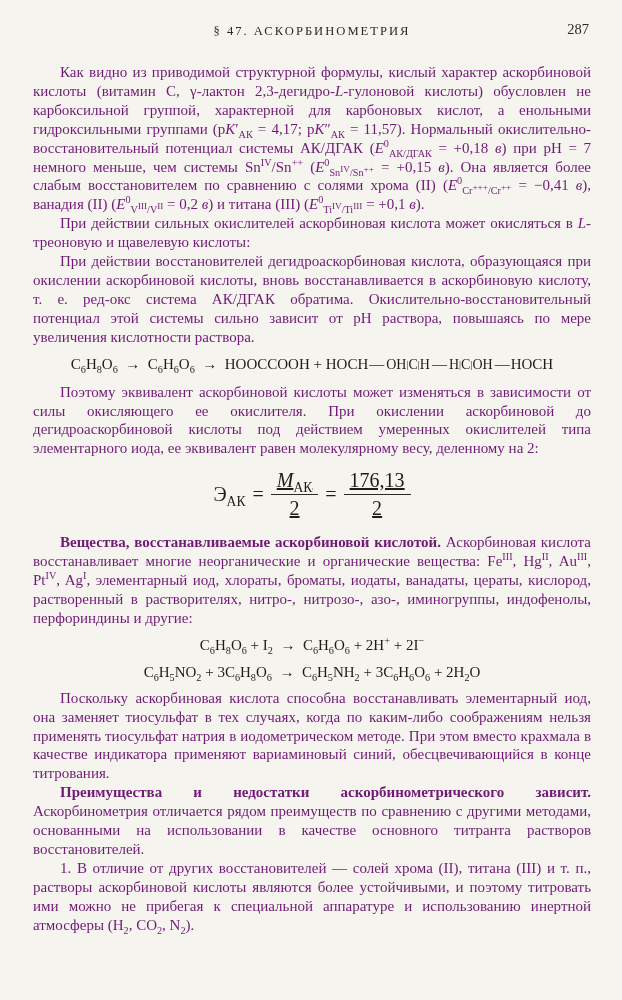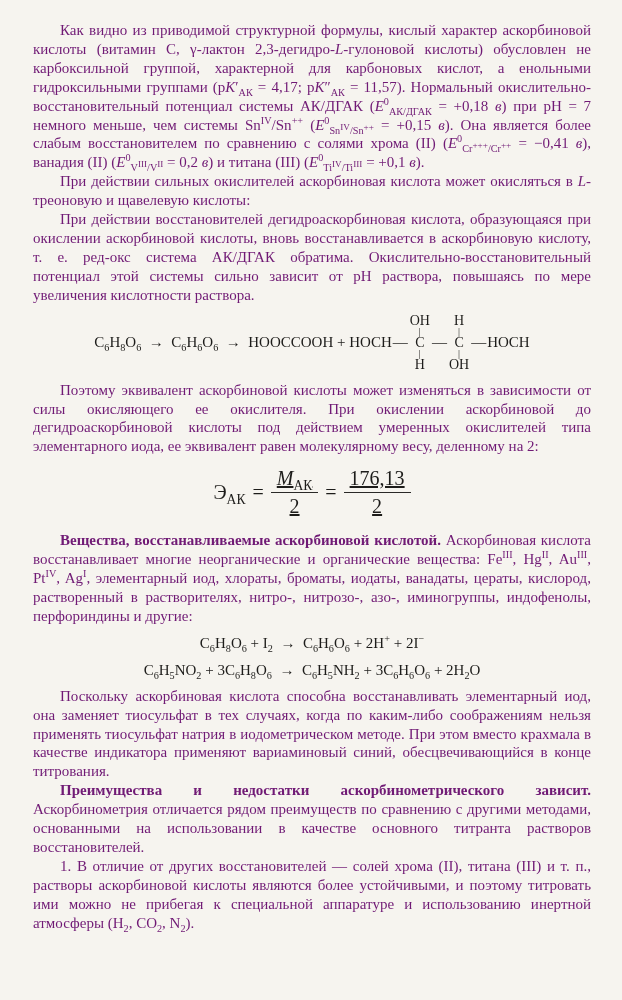--- a/index.html
+++ b/index.html
@@ -17,41 +17,45 @@
     text-indent:27px;color:#701a75;
   }
   .p b{font-weight:bold;}
   sub,sup{font-size:0.68em;line-height:0;}
   sub sup,sup sub{font-size:0.9em;}
   .formula-row{
     display:flex;justify-content:center;align-items:center;
     font-size:15px;margin:9px 0 10px;line-height:normal;
   }
   .cstack{
-    display:inline-flex;flex-direction:column;align-items:center;
+    display:inline-flex;flex-direction:row;align-items:center;
     font-size:14px;line-height:13px;padding:0 1px;
   }
   .cstack .vbond{font-size:10px;line-height:9px;}
   .bond{padding:0 1px;}
   .equation{
     display:flex;justify-content:center;align-items:center;
     font-size:20px;margin:11px 0 13px;line-height:normal;
   }
   .eqsign{margin:0 7px;}
   .frac{display:inline-block;text-align:center;vertical-align:middle;text-decoration:underline;}
   .frac .num{display:block;border-bottom:1.2px solid #2a2927;padding:0 6px 2px;}
   .frac .den{display:block;padding-top:2px;}
   .reaction{text-align:center;font-size:15px;margin:7px 0;line-height:20px;}
 </style>
 </head>
 <body>
 
 <div class="page">
   <div class="content">
 
+    <div class="header">
+      <span class="running-head">§ 47. АСКОРБИНОМЕТРИЯ</span>
+      <span class="pagenum">287</span>
+    </div>
 
     <p class="p">Как видно из приводимой структурной формулы, кислый характер аскорбиновой кислоты (витамин С, γ-лактон 2,3-дегидро-<i>L</i>-гулоновой кислоты) обусловлен не карбоксильной группой, характерной для карбоновых кислот, а енольными гидроксильными группами (p<i>K</i>′<sub>АК</sub> = 4,17; p<i>K</i>″<sub>АК</sub> = 11,57). Нормальный окислительно-восстановительный потенциал системы АК/ДГАК (<i>E</i><sup>0</sup><sub>АК/ДГАК</sub> = +0,18 <i>в</i>) при pH = 7 немного меньше, чем системы Sn<sup>IV</sup>/Sn<sup>++</sup> (<i>E</i><sup>0</sup><sub>Sn<sup>IV</sup>/Sn<sup>++</sup></sub> = +0,15 <i>в</i>). Она является более слабым восстановителем по сравнению с солями хрома (II) (<i>E</i><sup>0</sup><sub>Cr<sup>+++</sup>/Cr<sup>++</sup></sub> = −0,41 <i>в</i>), ванадия (II) (<i>E</i><sup>0</sup><sub>V<sup>III</sup>/V<sup>II</sup></sub> = 0,2 <i>в</i>) и титана (III) (<i>E</i><sup>0</sup><sub>Ti<sup>IV</sup>/Ti<sup>III</sup></sub> = +0,1 <i>в</i>).</p>
 
     <p class="p">При действии сильных окислителей аскорбиновая кислота может окисляться в <i>L</i>-треоновую и щавелевую кислоты:</p>
 
     <p class="p">При действии восстановителей дегидроаскорбиновая кислота, образующаяся при окислении аскорбиновой кислоты, вновь восстанавливается в аскорбиновую кислоту, т. е. ред-окс система АК/ДГАК обратима. Окислительно-восстановительный потенциал этой системы сильно зависит от pH раствора, повышаясь по мере увеличения кислотности раствора.</p>
 
     <div class="formula-row">
       <span>C<sub>6</sub>H<sub>8</sub>O<sub>6</sub> &nbsp;→&nbsp; C<sub>6</sub>H<sub>6</sub>O<sub>6</sub> &nbsp;→&nbsp; HOOCCOOH + HOCH</span>
         <span class="bond">—</span>

